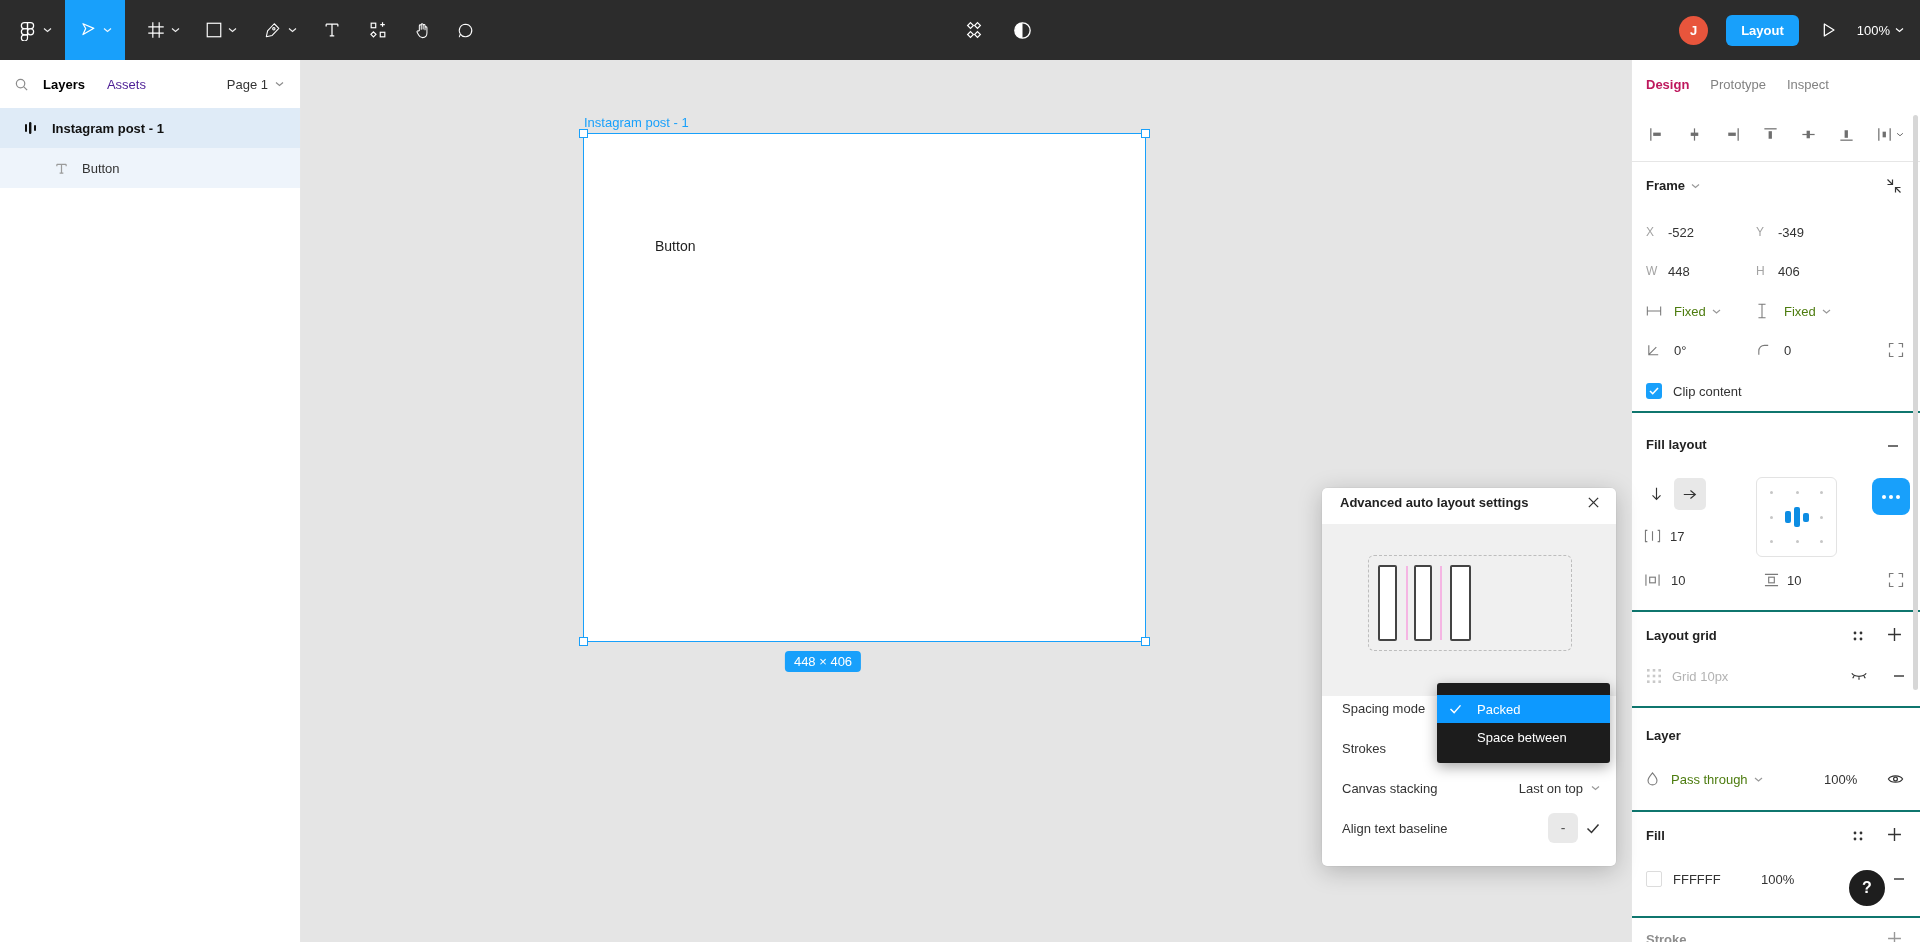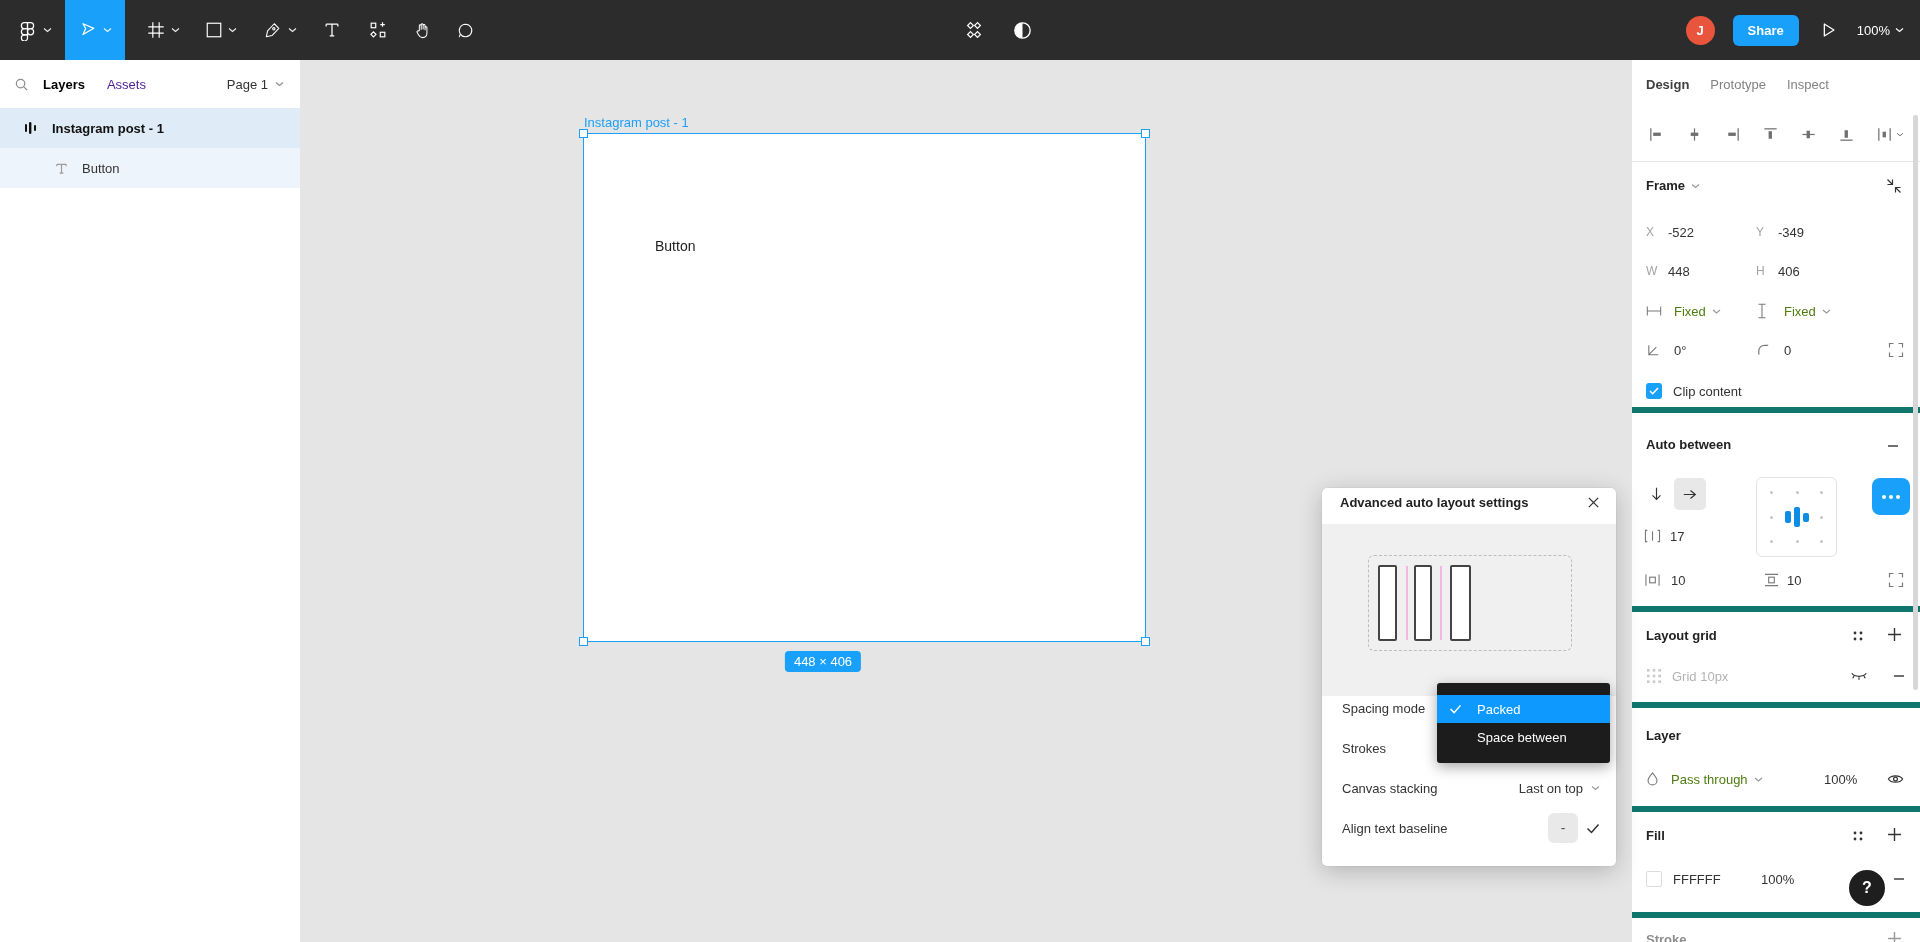--- a/index.html
+++ b/index.html
@@ -58,25 +58,25 @@
   .menu-item{height:28px;display:flex;align-items:center;color:#fff;font-size:13px;cursor:pointer;position:relative}
   .menu-item.hl{background:#0d99ff}
   .menu-check{width:16px;margin-left:12px}
   .menu-label{margin-left:12px}
   .menu-item:not(.hl) .menu-label{margin-left:40px}
 
   
   .rpanel{position:absolute;right:0;top:60px;width:289px;height:882px;background:#fff;border-left:1px solid #e6e6e6;z-index:20}
   .rtabs{height:48px;display:flex;align-items:center;padding:0 14px;gap:0;position:relative}
   .rtab{font-size:13px;color:#828282;cursor:pointer}
-  .rtab.on{font-weight:700;color:#404040}
+  .rtab.on{font-weight:700;color:#be185d}
   .rtab+.rtab{margin-left:21px}
   .alignrow{height:54px;border-bottom:1px solid #e6e6e6;display:flex;align-items:center;justify-content:space-between;padding:0 16px;color:#6f6f6f}
   .alignrow .ai{cursor:pointer;display:flex;align-items:center}
-  .sect{position:relative;border-bottom:6px solid #0f766e}
+  .sect{position:relative;border-bottom:2px solid #0f766e}
   .sect-h{position:absolute;left:14px;font-size:13px;font-weight:600;color:#222;display:flex;align-items:center;gap:6px}
   .hic{position:absolute;color:#333;cursor:pointer;display:flex}
   .prow{position:absolute;left:14px;right:8px;height:30px}
   .plab{position:absolute;top:50%;transform:translateY(-50%);font-size:12px;color:#a3a3a3}
   .pval{position:absolute;top:50%;transform:translateY(-50%);font-size:13px;color:#333;cursor:text}
   .pdd{position:absolute;top:50%;transform:translateY(-50%);font-size:13px;color:#4d7c0f;display:flex;align-items:center;gap:6px;cursor:pointer}
   .picon{position:absolute;top:50%;transform:translateY(-50%);color:#7a7a7a;display:flex;cursor:default}
   .checkbox{position:absolute;left:0;top:50%;transform:translateY(-50%);width:16px;height:16px;background:#18a0fb;border-radius:3px;display:flex;align-items:center;justify-content:center;cursor:pointer}
   .arrbtn{position:absolute;width:32px;height:32px;border-radius:5px;display:flex;align-items:center;justify-content:center;color:#333;cursor:pointer}
   .arrbtn.sel{background:#e8e8e8}
@@ -206,21 +206,21 @@
     <span>
         <svg width="23" height="23" viewBox="0 0 24 24">
           <circle cx="12" cy="12" r="8" fill="none" stroke="#fff" stroke-width="1.4"></circle>
           <path d="M12 4a8 8 0 0 0 0 16V4z" fill="#fff"></path>
         </svg>
       </span>
   </div>
 
   <div class="tbright">
     <div class="avatar">J</div>
-    <button class="share-btn">Share</button>
+    <button class="share-btn">Layout</button>
     <span style="display:flex;cursor:pointer">
         <svg width="22" height="22" viewBox="0 0 24 24" fill="none" stroke="#fff" stroke-width="1.4" stroke-linejoin="round">
           <path d="M8 5.5v13l10.5-6.5z"></path>
         </svg>
       </span>
     <div class="zoom-ctl">
       <span>100%</span>
       <span>
           <svg width="9" height="6" viewBox="0 0 9 6" fill="none" stroke="#fff" stroke-width="1.2">
             <path d="M1 1.5l3.5 3L8 1.5"></path>
@@ -472,21 +472,21 @@
           <svg width="10" height="8" viewBox="0 0 10 8" fill="none" stroke="#fff" stroke-width="1.6">
             <path d="M1 4l2.7 2.7L9 1"></path>
           </svg>
         </span>
       <span class="pval" style="left:27px">Clip content</span>
     </div>
   </div>
 
   <div class="sect" style="height:199px">
     <div class="sect-h" style="top:24px">
-      <span>Auto between</span>
+      <span>Fill layout</span>
     </div>
     <span class="hic" style="right:20px;top:26px">
         <svg width="14" height="14" viewBox="0 0 14 14" stroke="#333" stroke-width="1.4">
           <path d="M2 7h10"></path>
         </svg>
       </span>
 
     <div class="arrbtn" style="left:8px;top:65px">
         <svg width="15" height="16" viewBox="0 0 16 18" fill="none" stroke="#333" stroke-width="1.3">
           <path d="M8 2v13M3.5 10.5L8 15l4.5-4.5"></path>

